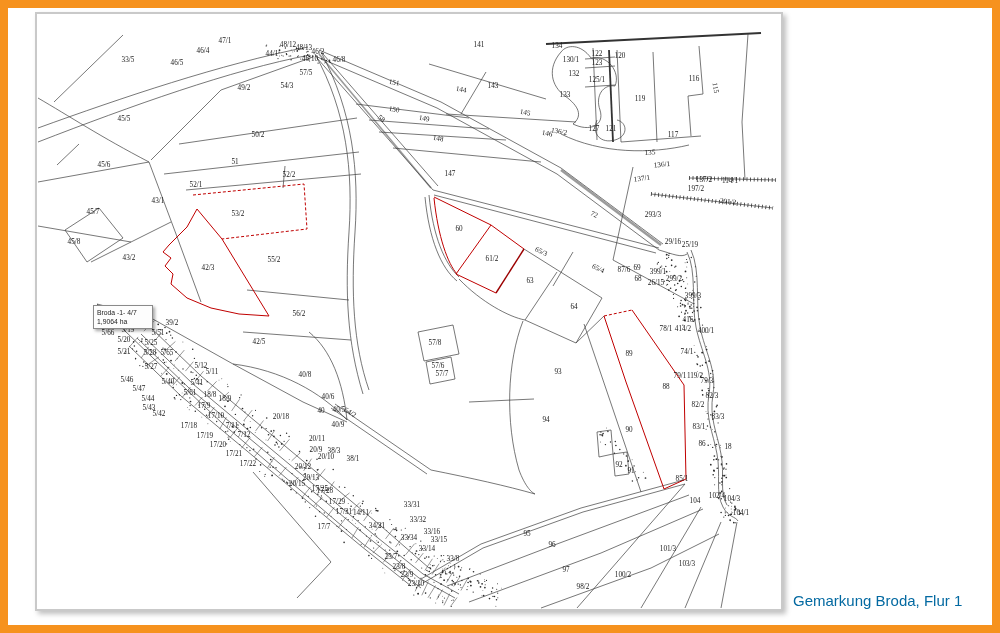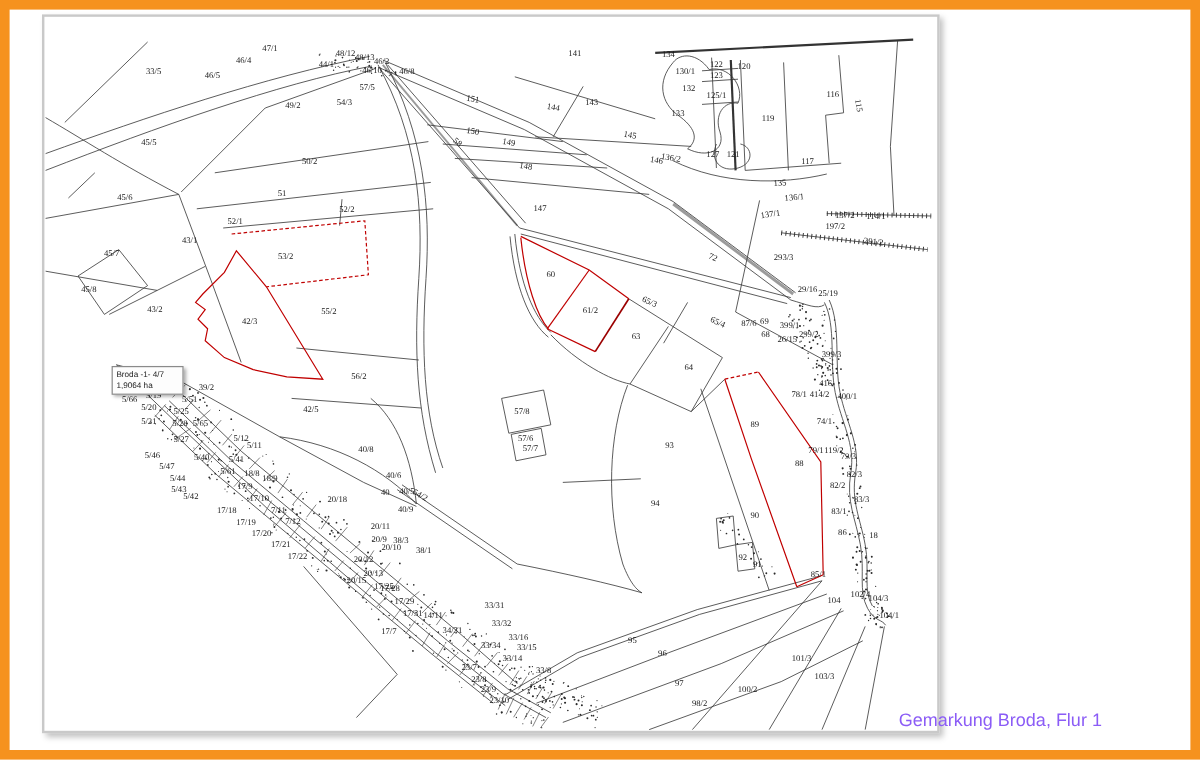--- a/index.html
+++ b/index.html
@@ -1,21 +1,21 @@
 <!DOCTYPE html>
 <html><head>
 <meta charset="utf-8">
 <style>
   html,body{margin:0;padding:0;width:1000px;height:633px;background:#ffffff;overflow:hidden;
     font-family:"Liberation Sans",sans-serif;}
   .frame{position:absolute;inset:0;border:8px solid #F6921E;pointer-events:none;z-index:50;}
   .map-panel{position:absolute;left:35px;top:12px;width:744px;height:595px;background:#fff;
     border:2px solid #c9c9c9;box-shadow:3px 3px 5px rgba(0,0,0,0.25);}
   .map-panel svg{position:absolute;left:0;top:0;}
-  .caption{position:absolute;left:749px;top:592px;font-size:15px;color:#8b5cf6;}
+  .caption{position:absolute;left:793px;top:592px;font-size:15px;color:#0369a1;}
   .tooltip{position:absolute;left:56px;top:291px;width:52px;background:#fdfdfd;border:1px solid #8a8a8a;
     box-shadow:2px 2px 3px rgba(0,0,0,0.35);padding:2px 3px;z-index:10;}
   .tooltip .l1,.tooltip .l2{font-size:6.8px;color:#222;line-height:1.35;white-space:nowrap;}
   g.thin path{stroke:#3d3d3d;stroke-width:0.7;fill:none;}
   g.thick path{stroke:#333;stroke-width:1.8;fill:none;}
   g.gray path{stroke:#8a8a8a;stroke-width:2.4;fill:none;opacity:0.85;}
   g.hatch path{stroke:#333;stroke-width:4;fill:none;stroke-dasharray:0.8,2.8;}
   g.red path{stroke:#C00000;stroke-width:1;fill:none;}
   g.red path.dash{stroke-dasharray:3,2;}
   g.red path.bold{stroke-width:1.4;stroke:#9b0000;}

